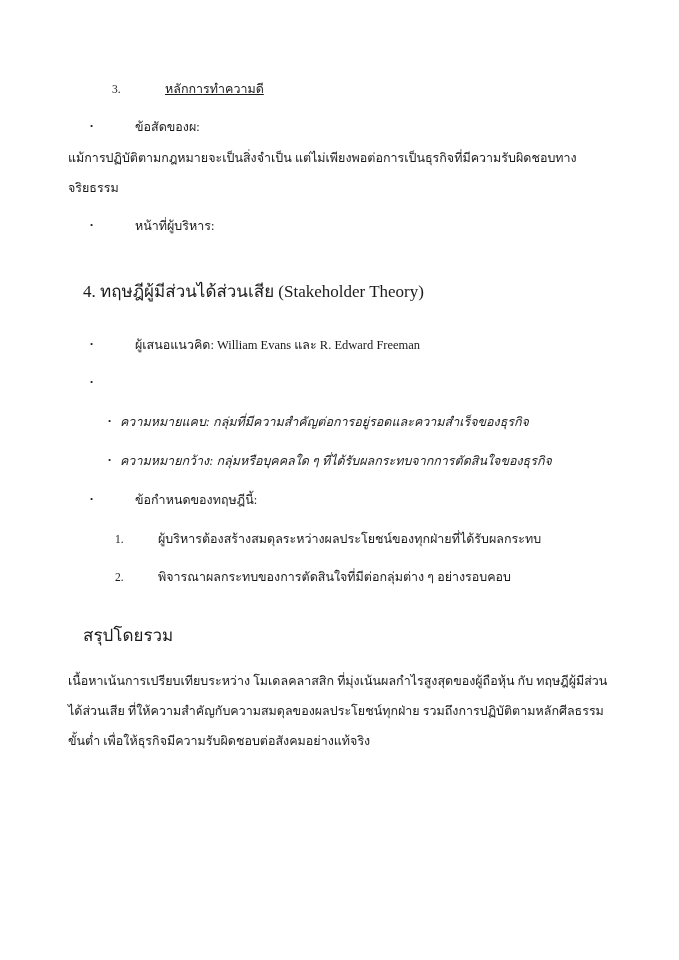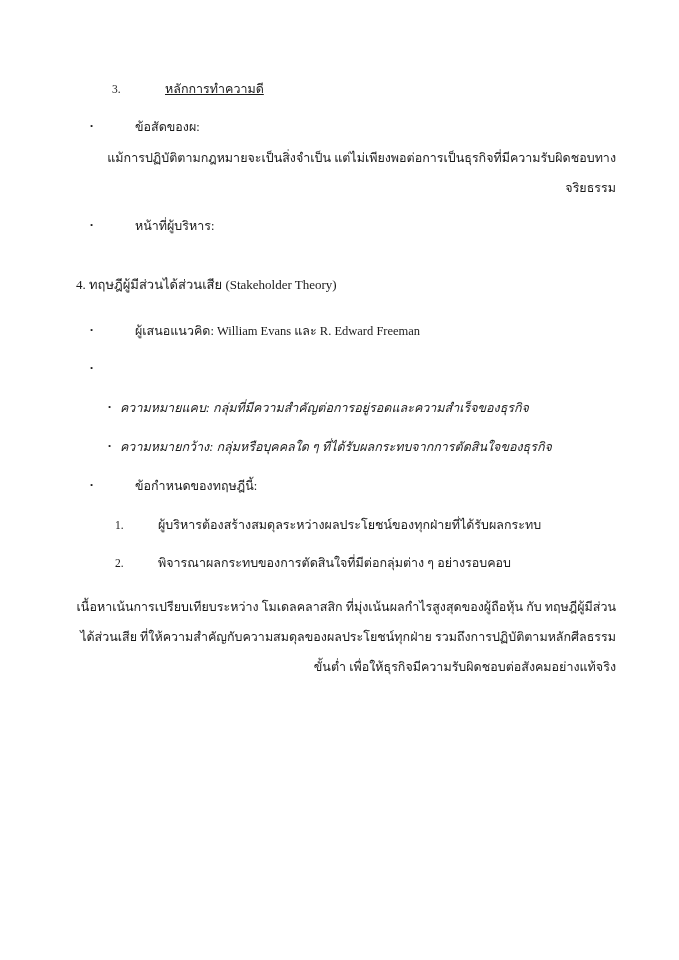--- a/index.html
+++ b/index.html
@@ -107,28 +107,28 @@
   }
   .subnum .text {
     flex: 1 1 auto;
   }
 
   
   .para {
     font-size: 12.5px;
     line-height: 30px;
     margin: 0;
-    text-align: right;
+    text-align: left;
     width: 548px;
   }
 
   .heading {
-    font-size: 13px;
-    line-height: 30px;
-    margin: 8px;
+    font-size: 17px;
+    line-height: 30px;
+    margin: 15px;
   }
 
   .gap-sm { height: 8px; }
   .gap-md { height: 14px; }
   .gap-lg { height: 20px; }
 </style>
 </head>
 <body>
 
 <div class="page">
@@ -203,16 +203,17 @@
 
     <div class="gap-sm"></div>
 
     <div class="subnum">
       <span class="marker">2.</span>
       <span class="text">พิจารณาผลกระทบของการตัดสินใจที่มีต่อกลุ่มต่าง ๆ อย่างรอบคอบ</span>
     </div>
 
     <div class="gap-md"></div>
 
+    <p class="heading">สรุปโดยรวม</p>
     <p class="para">เนื้อหาเน้นการเปรียบเทียบระหว่าง โมเดลคลาสสิก ที่มุ่งเน้นผลกำไรสูงสุดของผู้ถือหุ้น กับ ทฤษฎีผู้มีส่วนได้ส่วนเสีย ที่ให้ความสำคัญกับความสมดุลของผลประโยชน์ทุกฝ่าย รวมถึงการปฏิบัติตามหลักศีลธรรมขั้นต่ำ เพื่อให้ธุรกิจมีความรับผิดชอบต่อสังคมอย่างแท้จริง</p>
 
   </div>
 </div>
 
 </body></html>

